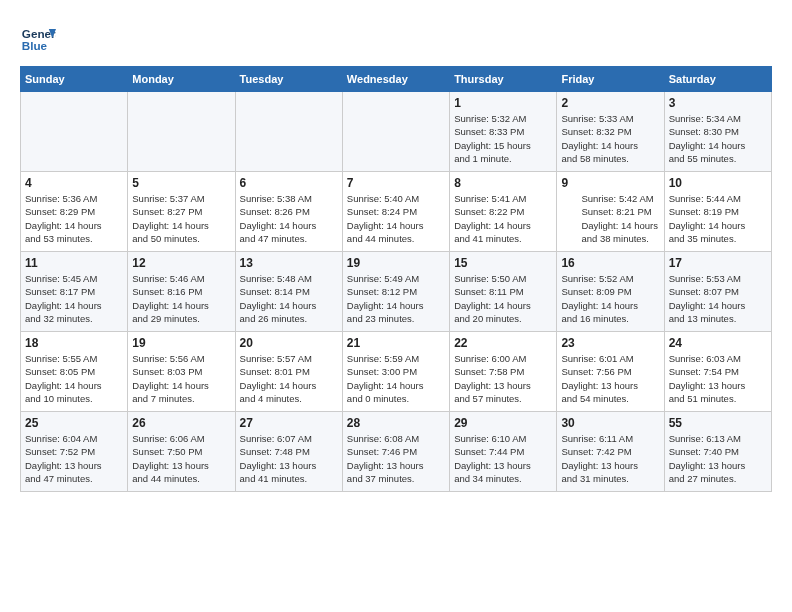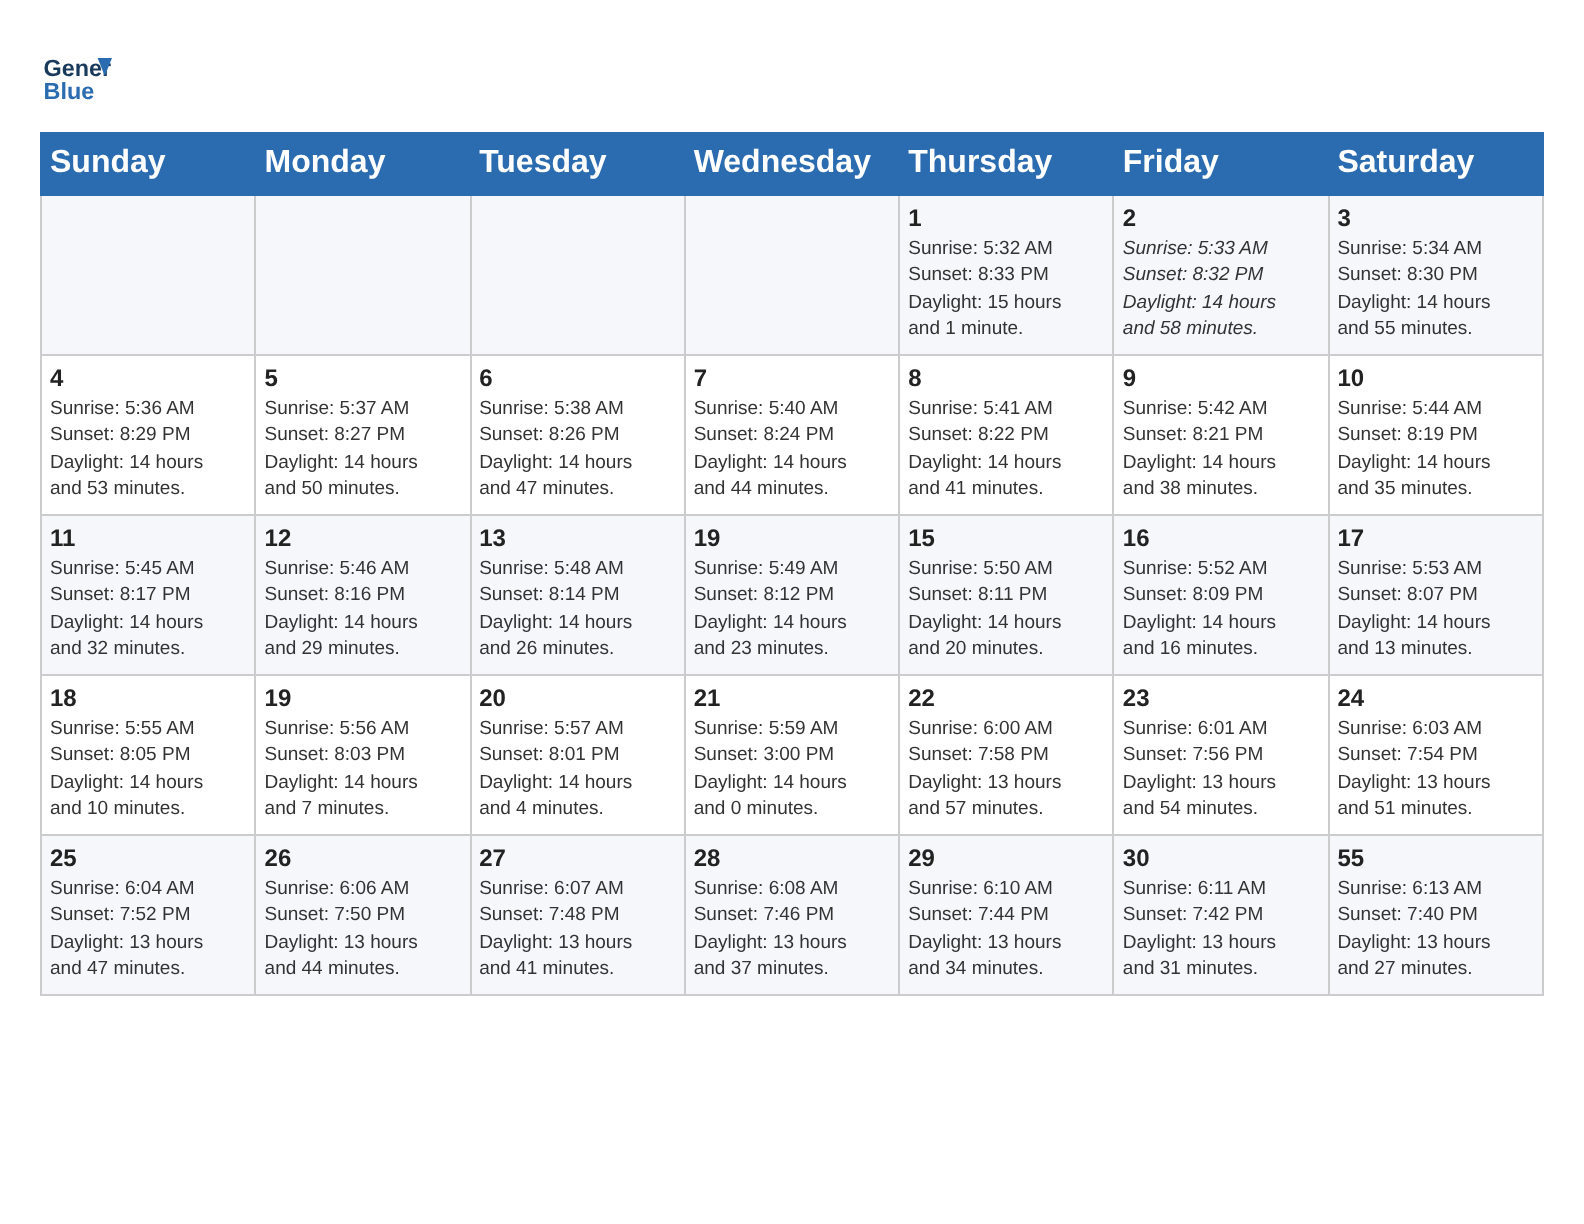--- a/index.html
+++ b/index.html
@@ -40,21 +40,21 @@
     table {
       width: 100%;
       border-collapse: collapse;
       font-size: 10px;
     }
     thead th {
       background: #2b6cb0;
       color: #fff;
       padding: 6px 4px;
       text-align: left;
-      font-size: 16px;
+      font-size: 11px;
       font-weight: bold;
       border: 1px solid #2b6cb0;
     }
     tbody td {
       border: 1px solid #ccc;
       vertical-align: top;
       padding: 4px;
       height: 80px;
       width: calc(100% / 7);
     }
@@ -115,21 +115,21 @@
         <td class="empty-cell"></td>
         <td>
           <span class="day-number">1</span>
           <div class="day-info" style="white-space: pre-line;">Sunrise: 5:32 AM
 Sunset: 8:33 PM
 Daylight: 15 hours
 and 1 minute.</div>
         </td>
         <td>
           <span class="day-number">2</span>
-          <div class="day-info" style="white-space: pre-line; font-style: italic;">Sunrise: 5:33 AM
+          <div class="day-info" style="white-space: pre-line;">Sunrise: 5:33 AM
 Sunset: 8:32 PM
 Daylight: 14 hours
 and 58 minutes.</div>
         </td>
         <td>
           <span class="day-number">3</span>
           <div class="day-info" style="white-space: pre-line;">Sunrise: 5:34 AM
 Sunset: 8:30 PM
 Daylight: 14 hours
 and 55 minutes.</div>
@@ -166,21 +166,21 @@
         </td>
         <td>
           <span class="day-number">8</span>
           <div class="day-info" style="white-space: pre-line;">Sunrise: 5:41 AM
 Sunset: 8:22 PM
 Daylight: 14 hours
 and 41 minutes.</div>
         </td>
         <td>
           <span class="day-number">9</span>
-          <div class="day-info" style="white-space: pre-line;">Sunrise: 5:42 AM
+          <div class="day-info" style="white-space: pre-line; margin-left: 20px;">Sunrise: 5:42 AM
 Sunset: 8:21 PM
 Daylight: 14 hours
 and 38 minutes.</div>
         </td>
         <td>
           <span class="day-number">10</span>
           <div class="day-info" style="white-space: pre-line;">Sunrise: 5:44 AM
 Sunset: 8:19 PM
 Daylight: 14 hours
 and 35 minutes.</div>

